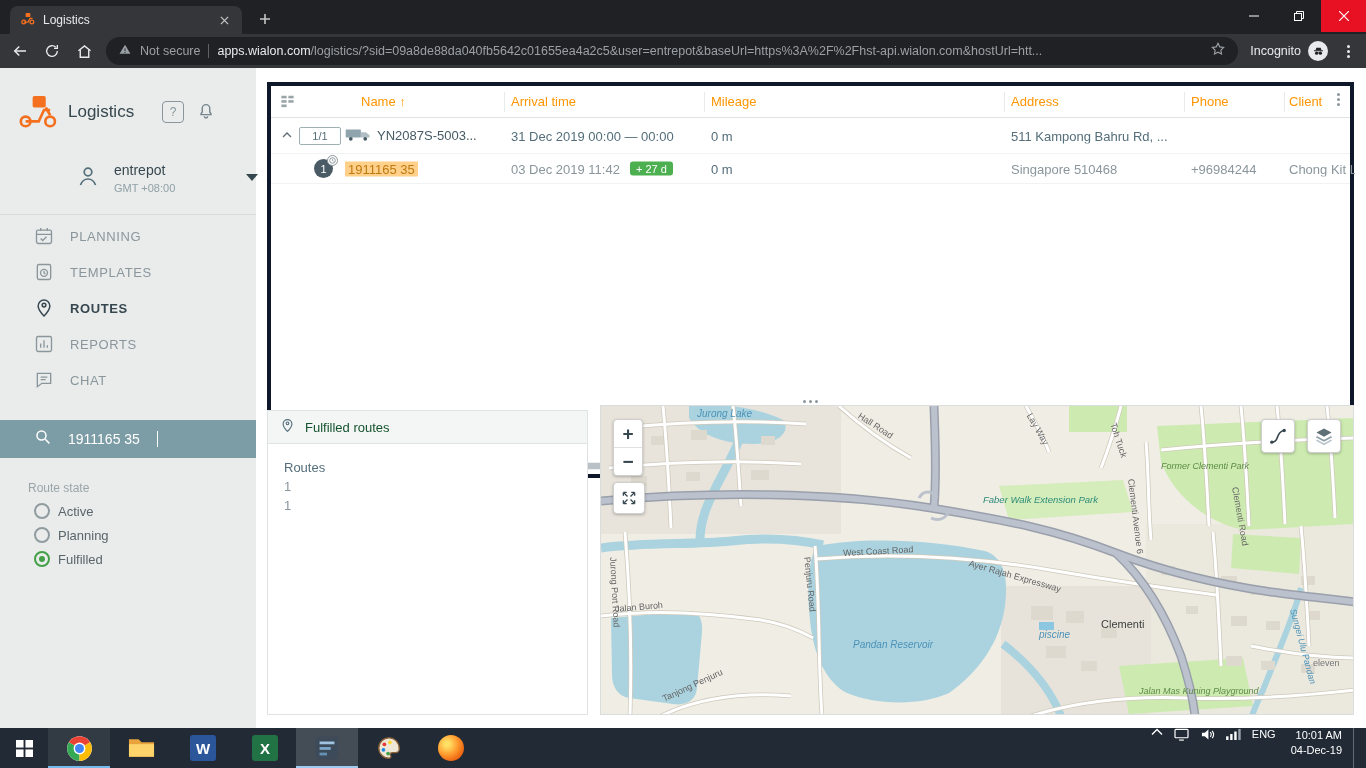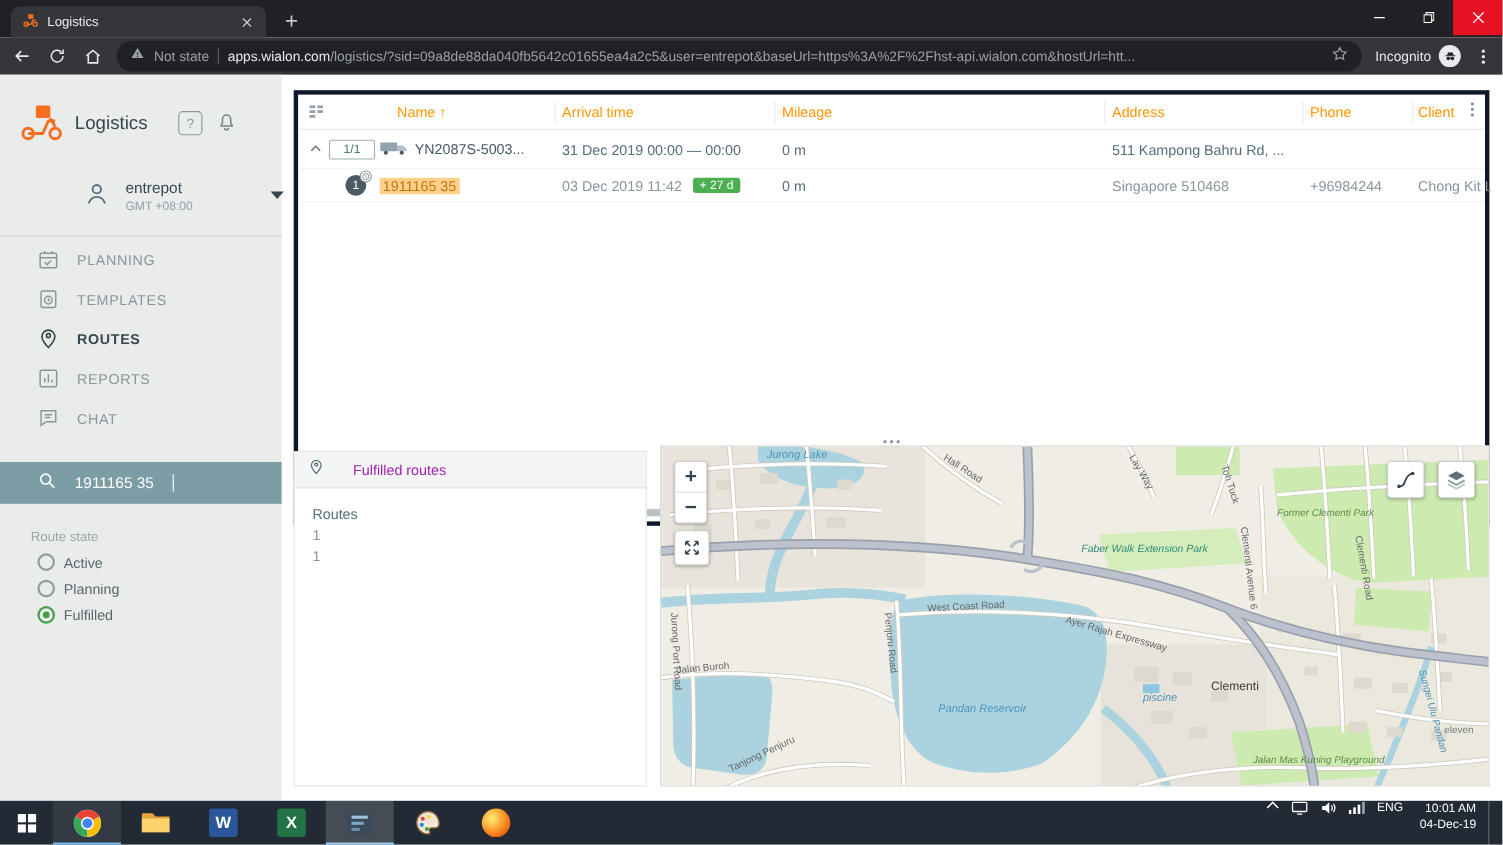--- a/index.html
+++ b/index.html
@@ -96,21 +96,21 @@
 
   .hscroll { position:absolute; left:8px; right:8px; bottom:4px; height:8px; background:#eceff0; border-radius:4px; }
   .hscroll .thumb { position:absolute; left:2px; top:1px; height:6px; width:77%; background:#b9c1c6; border-radius:3px; }
 
   .splitter { position:absolute; left:267px; top:328px; width:1087px; height:10px; display:flex; align-items:center; justify-content:center; gap:3px; }
   .splitter i { width:3px; height:3px; border-radius:50%; background:#8a969c; }
 
   
   .summary { position:absolute; left:267px; top:342px; width:321px; height:305px; border:1px solid #e0e3e4; background:#fff; }
   .summary-head { height:33px; background:#f4f6f6; border-bottom:1px solid #e0e3e4; display:flex; align-items:center; gap:10px; padding:0 12px; }
-  .summary-title { font-size:13px; color:#a21caf;margin-left:16px; }
+  .summary-title { font-size:13px; color:#14532d; }
   .stat-label { margin:16px 0 0 16px; font-size:13px; color:#546e7a; }
   .stat-value { margin:4px 0 0 16px; font-size:13px; color:#8a969c; }
 
   
   .map { position:absolute; left:600px; top:337px; width:754px; height:310px; border:1px solid #dadddd; overflow:hidden; background:#f2efe9; }
   .map svg.base { position:absolute; left:0; top:0; }
   .mlabel { position:absolute; font-size:10px; white-space:nowrap; transform-origin:0 50%; pointer-events:none; }
   .water { color:#4d93b8; font-style:italic; }
   .park { color:#5d8a47; font-style:italic; font-size:9px; }
   .teal { color:#2e8b7a; font-style:italic; font-size:9.5px; }
@@ -208,21 +208,21 @@
         </svg>
     </span>
     <div class="urlbar">
       <span>
         <svg width="14" height="13" viewBox="0 0 24 24">
             <path d="M12 3L2 20h20z" fill="#9aa0a6"></path>
             <rect x="11" y="10" width="2" height="5" fill="#35363a"></rect>
             <rect x="11" y="16.5" width="2" height="2" fill="#35363a"></rect>
           </svg>
       </span>
-      <span class="sec-label">Not state</span>
+      <span class="sec-label">Not secure</span>
       <span class="url-sep"></span>
       <span class="url-text"><span class="domain">apps.wialon.com</span><span>/logistics/?sid=09a8de88da040fb5642c01655ea4a2c5&amp;user=entrepot&amp;baseUrl=https%3A%2F%2Fhst-api.wialon.com&amp;hostUrl=htt...</span></span>
       <span class="star">
         <svg width="16" height="16" viewBox="0 0 24 24" fill="none" stroke="#9aa0a6" stroke-width="1.7">
             <path d="M12 3.5l2.6 5.3 5.9.9-4.2 4.1 1 5.8-5.3-2.8-5.3 2.8 1-5.8L3.5 9.7l5.9-.9z"></path>
           </svg>
       </span>
     </div>
     <div class="incog">
       <span class="incog-label">Incognito</span>

